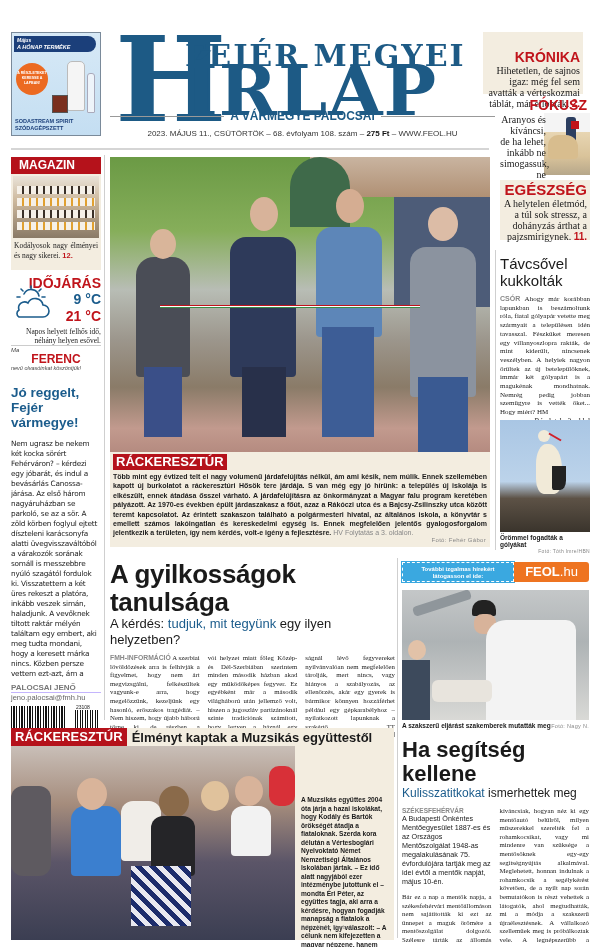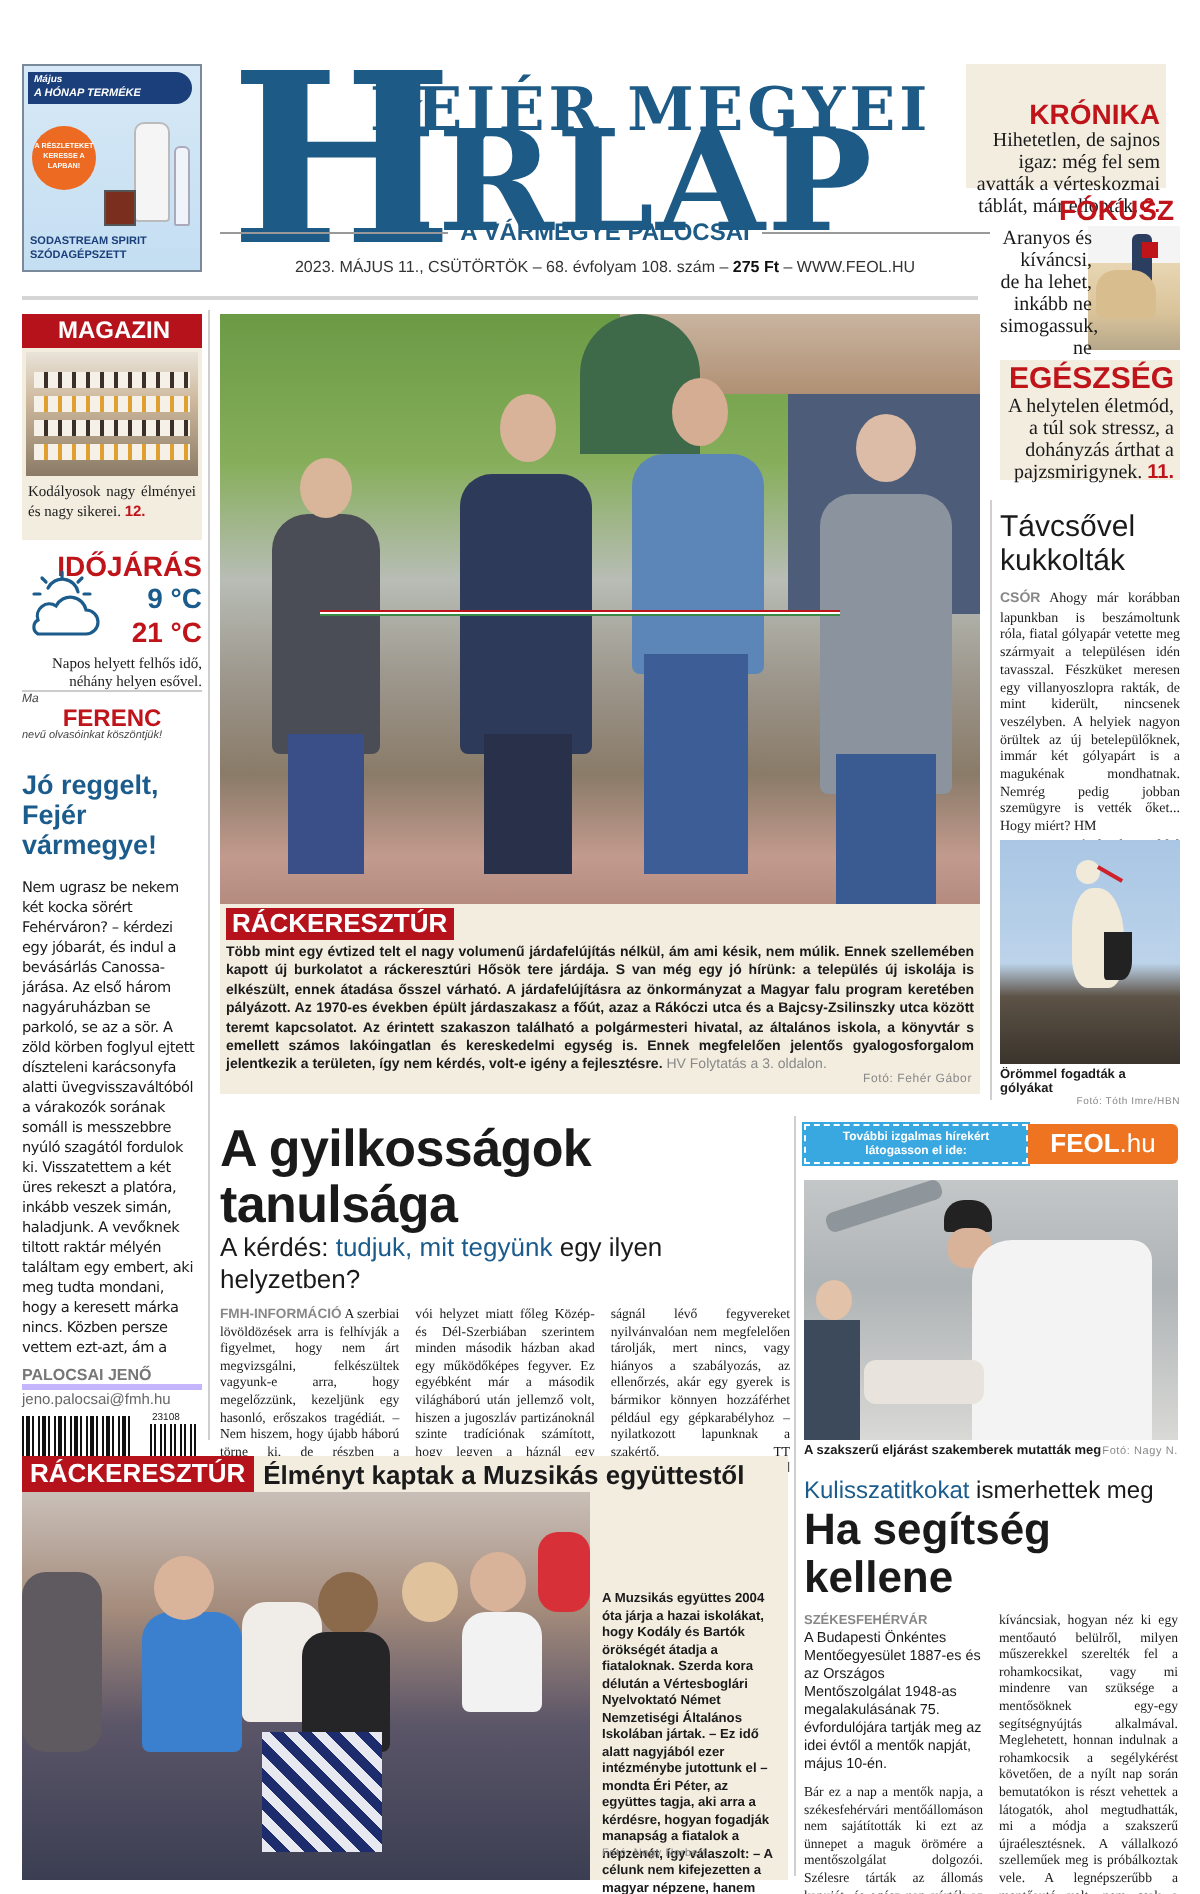--- a/index.html
+++ b/index.html
@@ -83,21 +83,21 @@
   </div>
   <p class="teaser-t abs" style="left:0;top:17px;width:46px;"><span>Aranyos és kíváncsi, de ha lehet, inkább ne simogassuk, ne szólítsuk meg!</span> <b>4.</b></p>
 </div>
 
 <div class="abs beige" style="left:500px;top:180px;width:90px;height:60px;padding:2px 3px;">
   <div class="teaser-h" style="font-size:15px;line-height:16px;">EGÉSZSÉG</div>
   <p class="teaser-t"><span>A helytelen életmód, a túl sok stressz, a dohányzás árthat a pajzsmirigynek.</span> <b>11.</b></p>
 </div>
 
 <div class="abs beige" style="left:11px;top:157px;width:90px;height:113px;">
-  <div class="redtag" style="height:17px;font-size:12px;line-height:17px;padding-left:18px;">MAGAZIN</div>
+  <div class="redtag" style="height:17px;font-size:12px;line-height:17px;padding-left:8px;">MAGAZIN</div>
   <div class="photo" style="margin:2px 2px 0 2px;height:62px;background:linear-gradient(180deg,#e9e3d9 0%,#cdb89c 40%,#8a7a66 100%);position:relative;">
     <div class="abs" style="left:4px;top:10px;width:78px;height:8px;background:repeating-linear-gradient(90deg,#f5f0e8 0 5px,#3a3028 5px 7px);"></div>
     <div class="abs" style="left:4px;top:22px;width:78px;height:8px;background:repeating-linear-gradient(90deg,#f5f0e8 0 5px,#e0a030 5px 7px);"></div>
     <div class="abs" style="left:4px;top:34px;width:78px;height:8px;background:repeating-linear-gradient(90deg,#f5f0e8 0 5px,#3a3028 5px 7px);"></div>
     <div class="abs" style="left:4px;top:46px;width:78px;height:8px;background:repeating-linear-gradient(90deg,#f5f0e8 0 5px,#e0a030 5px 7px);"></div>
   </div>
   <p style="font-size:7.5px;line-height:10px;padding:3px 3px;text-align:justify;"><span>Kodályosok nagy élményei és nagy sikerei.</span> <b class="red cond">12.</b></p>
 </div>
 
 <div class="abs" style="left:11px;top:275px;width:90px;height:70px;">
@@ -120,21 +120,21 @@
 
 <div class="abs" style="left:11px;top:345px;width:90px;height:30px;border-top:1px solid #ccc;">
   <div class="cond" style="font-size:6px;font-style:italic;color:#444;margin-top:1px;">Ma</div>
   <div class="red cond" style="font-size:12px;font-weight:bold;line-height:12px;text-align:center;">FERENC</div>
   <div class="cond" style="font-size:5.5px;font-style:italic;color:#444;">nevű olvasóinkat köszöntjük!</div>
 </div>
 
 <div class="abs" style="left:11px;top:385px;width:90px;">
   <div class="blue cond" style="font-size:13.5px;font-weight:bold;line-height:15px;">Jó reggelt, Fejér vármegye!</div>
   <p class="col-l-text" style="margin-top:9px;height:240px;overflow:hidden;">Nem ugrasz be nekem két kocka sörért Fehérváron? – kérdezi egy jóbarát, és indul a bevásárlás Canossa-járása. Az első három nagyáruházban se parkoló, se az a sör. A zöld körben foglyul ejtett díszteleni karácsonyfa alatti üvegvisszaváltóból a várakozók sorának somáll is messzebbre nyúló szagától fordulok ki. Visszatettem a két üres rekeszt a platóra, inkább veszek simán, haladjunk. A vevőknek tiltott raktár mélyén találtam egy embert, aki meg tudta mondani, hogy a keresett márka nincs. Közben persze vettem ezt-azt, ám a pénztár hiába sok, kevés működik belőle, mert ott a zsúfolt önkiszolgáló, de vissza kell futnom, mert nekem kell beárazni a zöldséget és a pékárut. Egy órám elment a semmivel. Van, akinek ez családi program. Miért nem mennek inkább ki, levágni a telken a tuja tetejét?</p>
-  <div class="cond" style="font-size:8px;font-weight:bold;color:#777;margin-top:4px;border-bottom:3px solid #c4b5fd;">PALOCSAI JENŐ</div>
+  <div class="cond" style="font-size:8px;font-weight:bold;color:#777;margin-top:4px;border-bottom:1px solid #c4b5fd;">PALOCSAI JENŐ</div>
   <div class="cond" style="font-size:7.5px;color:#666;">jeno.palocsai@fmh.hu</div>
   <div style="margin-top:4px;position:relative;height:28px;width:90px;">
     <div class="abs" style="left:0;top:0;width:54px;height:24px;background:repeating-linear-gradient(90deg,#111 0 1px,#fff 1px 2px,#111 2px 4px,#fff 4px 5px,#111 5px 6px,#fff 6px 8px);"></div>
     <div class="abs" style="left:64px;top:4px;width:24px;height:20px;background:repeating-linear-gradient(90deg,#111 0 1px,#fff 1px 2px,#111 2px 3px,#fff 3px 5px);"></div>
     <div class="abs cond" style="left:65px;top:-2px;font-size:5px;">23108</div>
   </div>
 </div>
 
 <div class="vline abs" style="left:104px;top:155px;height:565px;"></div>
 
@@ -213,22 +213,22 @@
   <div class="abs" style="left:0;top:70px;width:28px;height:60px;background:#3d4a5c;"></div>
   <div class="abs" style="left:6px;top:50px;width:18px;height:20px;background:#e2c2a8;border-radius:50%;"></div>
   <div class="abs" style="left:30px;top:90px;width:60px;height:22px;background:#e8e4dd;border-radius:6px;"></div>
 </div>
 <div class="abs" style="left:402px;top:722px;width:187px;display:flex;justify-content:space-between;align-items:baseline;">
   <span class="cond" style="font-size:6.5px;font-weight:bold;">A szakszerű eljárást szakemberek mutatták meg</span>
   <span class="credit" style="font-size:5.5px;">Fotó: Nagy N.</span>
 </div>
 
 <div class="abs" style="left:402px;top:738px;width:187px;">
+  <div class="cond" style="font-size:22px;font-weight:bold;line-height:24px;">Ha segítség kellene</div>
   <div class="cond" style="font-size:12px;line-height:15px;"><span class="blue">Kulisszatitkokat</span> <span>ismerhettek meg</span></div>
-  <div class="cond" style="font-size:22px;font-weight:bold;line-height:24px;">Ha segítség kellene</div>
   <div style="display:flex;gap:8px;margin-top:6px;">
     <div style="flex:1;">
       <div class="cond" style="font-size:6.5px;color:#888;font-weight:bold;">SZÉKESFEHÉRVÁR</div>
       <p class="cond" style="font-size:7.2px;line-height:9px;">A Budapesti Önkéntes Mentőegyesület 1887-es és az Országos Mentőszolgálat 1948-as megalakulásának 75. évfordulójára tartják meg az idei évtől a mentők napját, május 10-én.</p>
       <p class="copy" style="margin-top:7px;font-size:6.8px;line-height:8.6px;">Bár ez a nap a mentők napja, a székesfehérvári mentőállomáson nem sajátították ki ezt az ünnepet a maguk örömére a mentőszolgálat dolgozói. Szélesre tárták az állomás kapuját, és egész nap várták az érdeklődőket, akik arra voltak</p>
     </div>
     <p class="copy" style="flex:1;font-size:6.8px;line-height:8.6px;"><span>kíváncsiak, hogyan néz ki egy mentőautó belülről, milyen műszerekkel szerelték fel a rohamkocsikat, vagy mi mindenre van szüksége a mentősöknek egy-egy segítségnyújtás alkalmával. Meglehetett, honnan indulnak a rohamkocsik a segélykérést követően, de a nyílt nap során bemutatókon is részt vehettek a látogatók, ahol megtudhatták, mi a módja a szakszerű újraélesztésnek. A vállalkozó szelleműek meg is próbálkoztak vele. A legnépszerűbb a mentőautó volt, nem csak a gyerekek körében.</span> </p>
   </div>
 </div>
 <div class="vline abs" style="left:397px;top:558px;height:380px;"></div>

